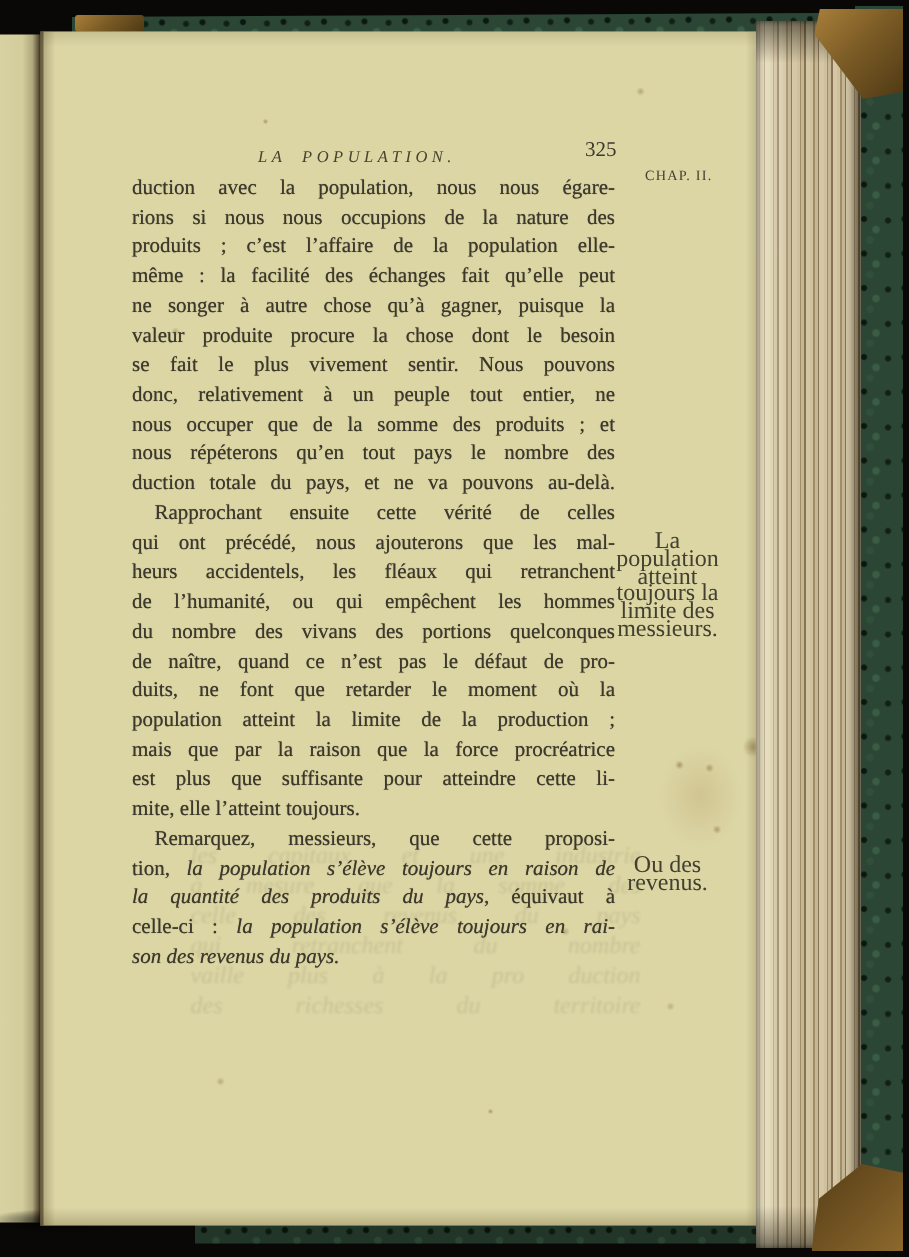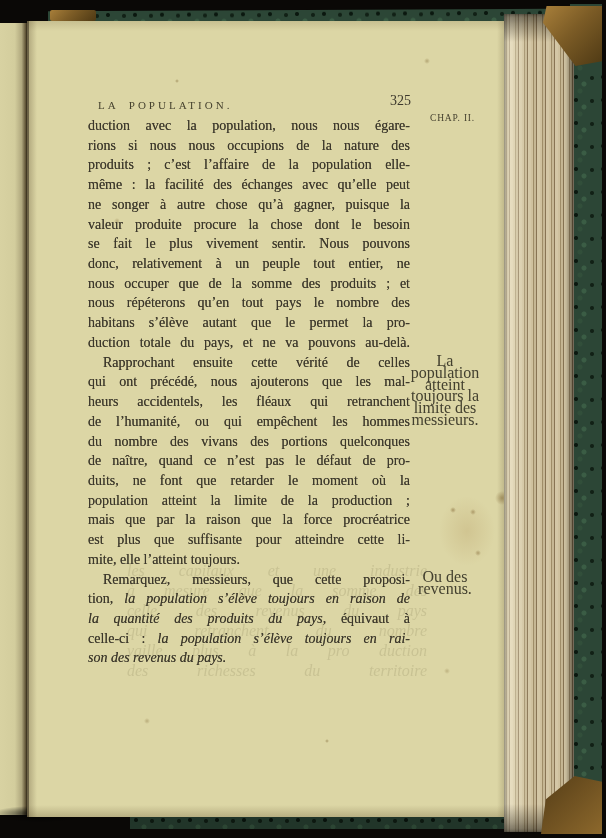--- a/index.html
+++ b/index.html
@@ -50,22 +50,22 @@
       radial-gradient(circle 2px at 120px 700px, rgba(120,95,45,.35), transparent 3px),
       radial-gradient(circle 1px at 300px 720px, rgba(120,95,45,.5), transparent 2px),
       radial-gradient(circle 2px at 420px 650px, rgba(120,95,45,.3), transparent 3px),
       radial-gradient(ellipse 40px 50px at 440px 510px, rgba(150,108,44,.16), transparent 70%),
       linear-gradient(90deg, rgba(80,65,35,.35) 0, rgba(80,65,35,0) 10px),
       linear-gradient(270deg, rgba(100,85,50,.25) 0, rgba(100,85,50,0) 8px),
       linear-gradient(180deg, rgba(100,85,50,.18) 0, transparent 10px),
       linear-gradient(0deg, rgba(90,75,40,.28) 0, transparent 12px);}
   .page::before{content:"";position:absolute;left:0;top:0;width:2px;height:100%;background:rgba(40,30,15,.5);}
   
-  .running-title{position:absolute;left:71px;top:78px;width:280px;text-align:left;
-    font-size:11px;letter-spacing:3px;word-spacing:5px;color:#47432f;}
+  .running-title{position:absolute;left:71px;top:78px;width:280px;text-align:center;
+    font-size:11px;letter-spacing:3px;word-spacing:5px;color:#47432f;font-style:italic;}
   .page-number{position:absolute;left:314px;top:72px;width:70px;text-align:right;
     font-size:14px;color:#3c382c;}
   .chapter-note{position:absolute;left:376px;top:92px;width:72px;text-align:right;
     font-size:9.5px;letter-spacing:.8px;color:#45412f;}
   .text-block{position:absolute;left:61px;top:95px;width:322px;font-size:14px;
     line-height:19.72px;color:#3c382c;text-shadow:0 0 .5px rgba(55,50,35,.75);}
   .tline{text-align:justify;text-align-last:justify;white-space:normal;}
   .tline.rag{text-align-last:left;}
   .tline.indent{text-indent:15px;}
   .it{font-style:italic;}
@@ -98,28 +98,27 @@
         <div>vaille plus à la pro duction</div>
         <div>des richesses du territoire</div>
       </div>
     <div class="running-title">LA POPULATION.</div>
     <div class="page-number">325</div>
     <div class="chapter-note">CHAP. II.</div>
     <div class="text-block" id="text-block">
         <div class="tline"><span>duction avec la population, nous nous égare-</span></div>
         <div class="tline"><span>rions si nous nous occupions de la nature des</span></div>
         <div class="tline"><span>produits ; c’est l’affaire de la population elle-</span></div>
-        <div class="tline"><span>même : la facilité des échanges avec qu’elle peut</span></div>
+        <div class="tline"><span>même : la facilité des échanges fait qu’elle peut</span></div>
         <div class="tline"><span>ne songer à autre chose qu’à gagner, puisque la</span></div>
         <div class="tline"><span>valeur produite procure la chose dont le besoin</span></div>
         <div class="tline"><span>se fait le plus vivement sentir. Nous pouvons</span></div>
         <div class="tline"><span>donc, relativement à un peuple tout entier, ne</span></div>
         <div class="tline"><span>nous occuper que de la somme des produits ; et</span></div>
         <div class="tline"><span>nous répéterons qu’en tout pays le nombre des</span></div>
-        <div class="tline"><span>habitans s’élève autant que le permet la pro-</span></div>
         <div class="tline"><span>duction totale du pays, et ne va pouvons au-delà.</span></div>
         <div class="tline indent"><span>Rapprochant ensuite cette vérité de celles</span></div>
         <div class="tline"><span>qui ont précédé, nous ajouterons que les mal-</span></div>
         <div class="tline"><span>heurs accidentels, les fléaux qui retranchent</span></div>
         <div class="tline"><span>de l’humanité, ou qui empêchent les hommes</span></div>
         <div class="tline"><span>du nombre des vivans des portions quelconques</span></div>
         <div class="tline"><span>de naître, quand ce n’est pas le défaut de pro-</span></div>
         <div class="tline"><span>duits, ne font que retarder le moment où la</span></div>
         <div class="tline"><span>population atteint la limite de la production ;</span></div>
         <div class="tline"><span>mais que par la raison que la force procréatrice</span></div>

